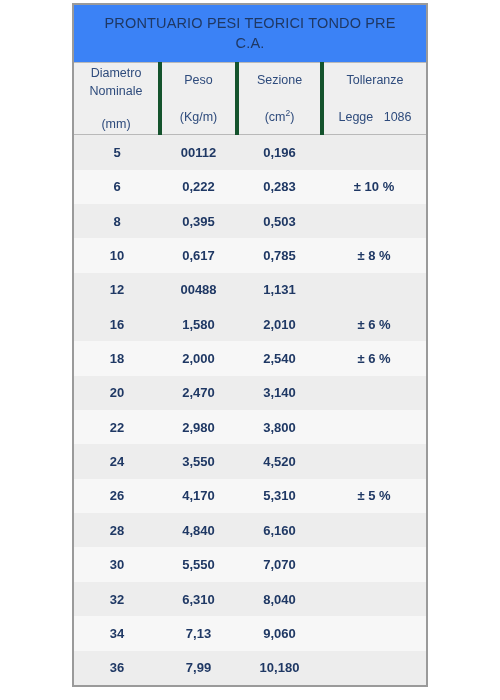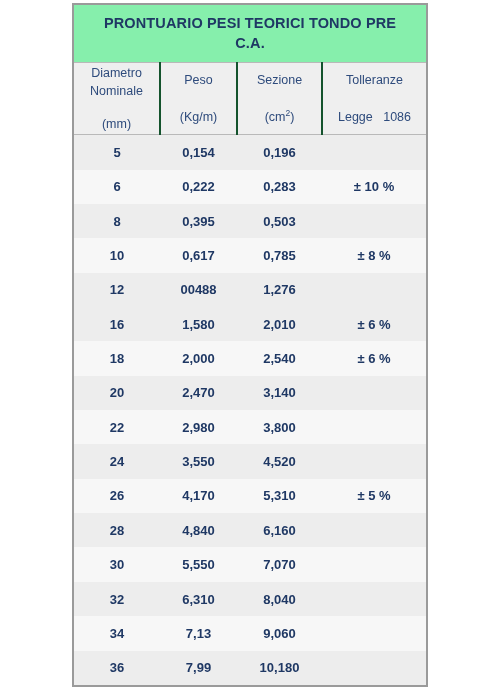--- a/index.html
+++ b/index.html
@@ -29,38 +29,38 @@
   table.prontuario {
     width: 100%;
     height: 100%;
     border-collapse: collapse;
     table-layout: fixed;
   }
 
   
   td.title-cell {
     height: 50px;
-    background: #86efac;
+    background: #3b82f6;
     border-bottom: 1px solid #b9b9b9;
     text-align: center;
     vertical-align: middle;
     color: #1f3864;
     font-size: 14.5px;
-    font-weight: bold;
+    font-weight: normal;
     letter-spacing: 0.15px;
     line-height: 1.38;
     padding: 2px 14px 3px 14px;
   }
 
   
   tr.head-row td {
     height: 66px;
     background: #efefef;
     border-bottom: 1px solid #b9b9b9;
-    border-right: 2px solid #14532d;
+    border-right: 4px solid #14532d;
     color: #2e4b7c;
     font-size: 12.5px;
     font-weight: normal;
     text-align: center;
     vertical-align: middle;
     padding: 0;
   }
   tr.head-row td:last-child { border-right: none; border-radius: 7px; }
 
   .hd-stack {
@@ -141,21 +141,21 @@
         <td>
           <div class="hd-stack">
             <span class="hd-main">Tolleranze</span>
             <span class="hd-sub hd-gap-top legge-line">Legge   1086</span>
           </div>
         </td>
       </tr>
 
     <tr class="data-row odd">
           <td>5</td>
-          <td>0,154</td>
+          <td>00112</td>
           <td>0,196</td>
           <td></td>
         </tr>
         <tr class="data-row even">
           <td>6</td>
           <td>0,222</td>
           <td>0,283</td>
           <td>± 10 %</td>
         </tr>
         <tr class="data-row odd">
@@ -166,21 +166,21 @@
         </tr>
         <tr class="data-row even">
           <td>10</td>
           <td>0,617</td>
           <td>0,785</td>
           <td>± 8 %</td>
         </tr>
         <tr class="data-row odd">
           <td>12</td>
           <td>00488</td>
-          <td>1,276</td>
+          <td>1,131</td>
           <td></td>
         </tr>
         <tr class="data-row odd">
           <td>16</td>
           <td>1,580</td>
           <td>2,010</td>
           <td>± 6 %</td>
         </tr>
         <tr class="data-row even">
           <td>18</td>

